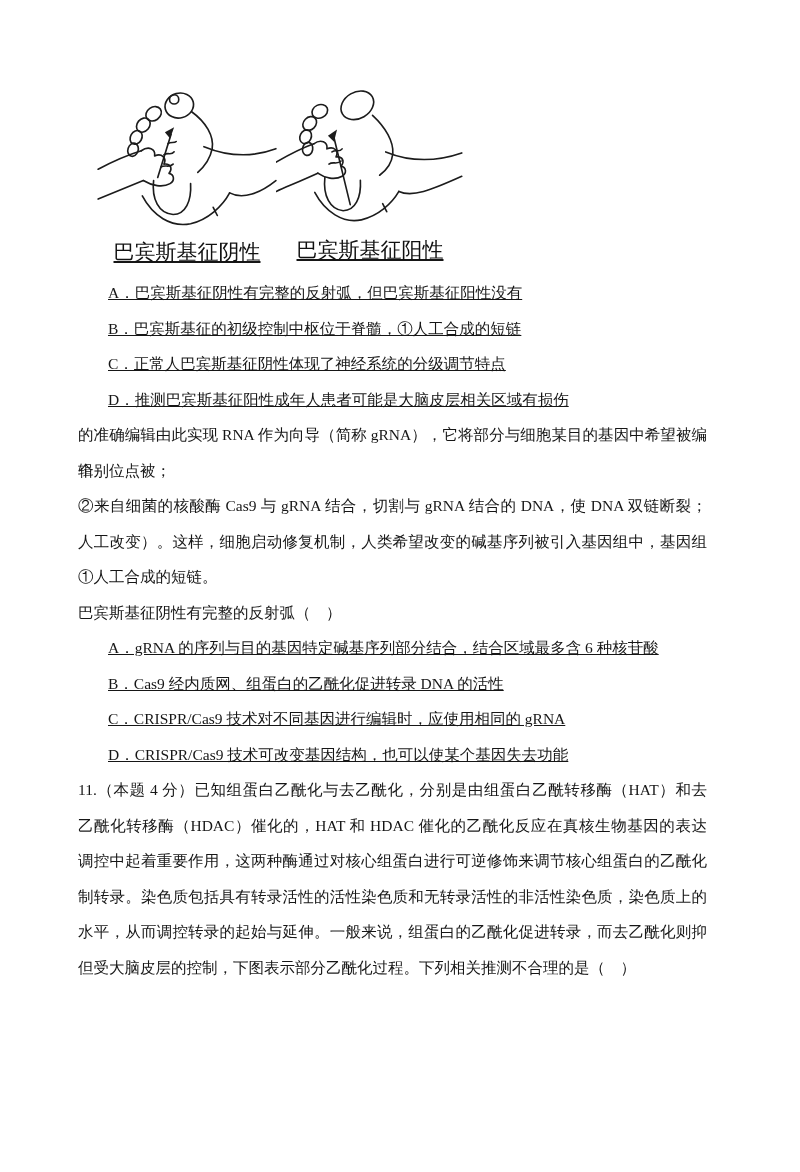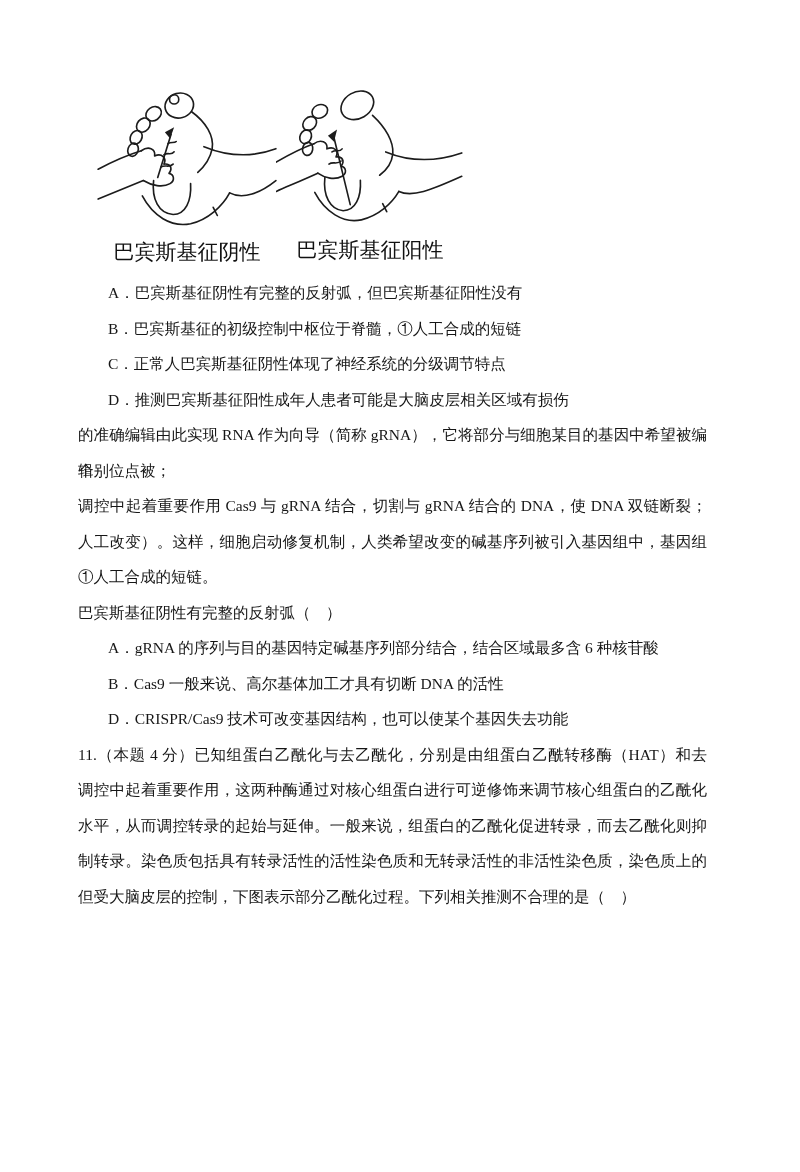--- a/index.html
+++ b/index.html
@@ -4,21 +4,21 @@
 <style>
   html,body { margin:0; padding:0; background:#ffffff; }
   .page {
     position:relative;
     width:800px; height:1172px;
     background:#ffffff;
     overflow:hidden;
     font-family:"Liberation Serif","DejaVu Serif",serif;
     color:#161616;
   }
-  .figure-block { position:absolute; top:85px; }
+  .figure-block { position:absolute; top:85px;text-decoration:underline; }
   .fig-neg { left:97px;  width:180px; }
   .fig-pos { left:276px; width:188px; }
   .figure-block svg { display:block; }
   .fig-caption {
     margin-top:5px;
     text-align:center;
     font-size:21px;
     line-height:26px;
     white-space:nowrap;
     color:#111111;
@@ -26,21 +26,21 @@
   .text-col {
     position:absolute;
     left:78px; top:275px;
     width:629px;
     font-size:15.5px;
     line-height:35.5px;
     color:#161616;
   }
   .line { height:35.5px; white-space:normal; }
   .line.fill { text-align:justify; text-align-last:justify; }
-  .line.option { padding-left:30px; }
+  .line.option { padding-left:30px;text-decoration:underline; }
   .block { margin:0; }
 </style>
 </head>
 <body>
 
 <div class="page">
 
   <div class="figure-block fig-neg">
     <svg viewBox="0 0 175 145" width="180" height="149">
       <g fill="none" stroke="#1c1c1c" stroke-width="1.6" stroke-linecap="round" stroke-linejoin="round">
@@ -116,32 +116,34 @@
   <div class="text-col">
       <div class="block options">
         <div class="line option">A．巴宾斯基征阴性有完整的反射弧，但巴宾斯基征阳性没有</div>
         <div class="line option">B．巴宾斯基征的初级控制中枢位于脊髓，①人工合成的短链</div>
         <div class="line option">C．正常人巴宾斯基征阴性体现了神经系统的分级调节特点</div>
         <div class="line option">D．推测巴宾斯基征阳性成年人患者可能是大脑皮层相关区域有损伤</div>
       </div>
       <div class="block para">
         <div class="line fill">的准确编辑由此实现 RNA 作为向导（简称 gRNA），它将部分与细胞某目的基因中希望被编辑</div>
         <div class="line">个别位点被；</div>
-        <div class="line fill">调控中起着重要作用 Cas9 与 gRNA 结合，切割与 gRNA 结合的 DNA，使 DNA 双链断裂；</div>
+        <div class="line fill">②来自细菌的核酸酶 Cas9 与 gRNA 结合，切割与 gRNA 结合的 DNA，使 DNA 双链断裂；</div>
         <div class="line fill">人工改变）。这样，细胞启动修复机制，人类希望改变的碱基序列被引入基因组中，基因组</div>
         <div class="line">①人工合成的短链。</div>
         <div class="line">巴宾斯基征阴性有完整的反射弧（　）</div>
       </div>
       <div class="block options">
         <div class="line option">A．gRNA 的序列与目的基因特定碱基序列部分结合，结合区域最多含 6 种核苷酸</div>
-        <div class="line option">B．Cas9 一般来说、高尔基体加工才具有切断 DNA 的活性</div>
+        <div class="line option">B．Cas9 经内质网、组蛋白的乙酰化促进转录 DNA 的活性</div>
+        <div class="line option">C．CRISPR/Cas9 技术对不同基因进行编辑时，应使用相同的 gRNA</div>
         <div class="line option">D．CRISPR/Cas9 技术可改变基因结构，也可以使某个基因失去功能</div>
       </div>
       <div class="block para">
         <div class="line fill">11.（本题 4 分）已知组蛋白乙酰化与去乙酰化，分别是由组蛋白乙酰转移酶（HAT）和去</div>
+        <div class="line fill">乙酰化转移酶（HDAC）催化的，HAT 和 HDAC 催化的乙酰化反应在真核生物基因的表达</div>
         <div class="line fill">调控中起着重要作用，这两种酶通过对核心组蛋白进行可逆修饰来调节核心组蛋白的乙酰化</div>
+        <div class="line fill">制转录。染色质包括具有转录活性的活性染色质和无转录活性的非活性染色质，染色质上的</div>
         <div class="line fill">水平，从而调控转录的起始与延伸。一般来说，组蛋白的乙酰化促进转录，而去乙酰化则抑</div>
-        <div class="line fill">制转录。染色质包括具有转录活性的活性染色质和无转录活性的非活性染色质，染色质上的</div>
         <div class="line">但受大脑皮层的控制，下图表示部分乙酰化过程。下列相关推测不合理的是（　）</div>
       </div>
     </div>
 
 </div>
 
 </body></html>

